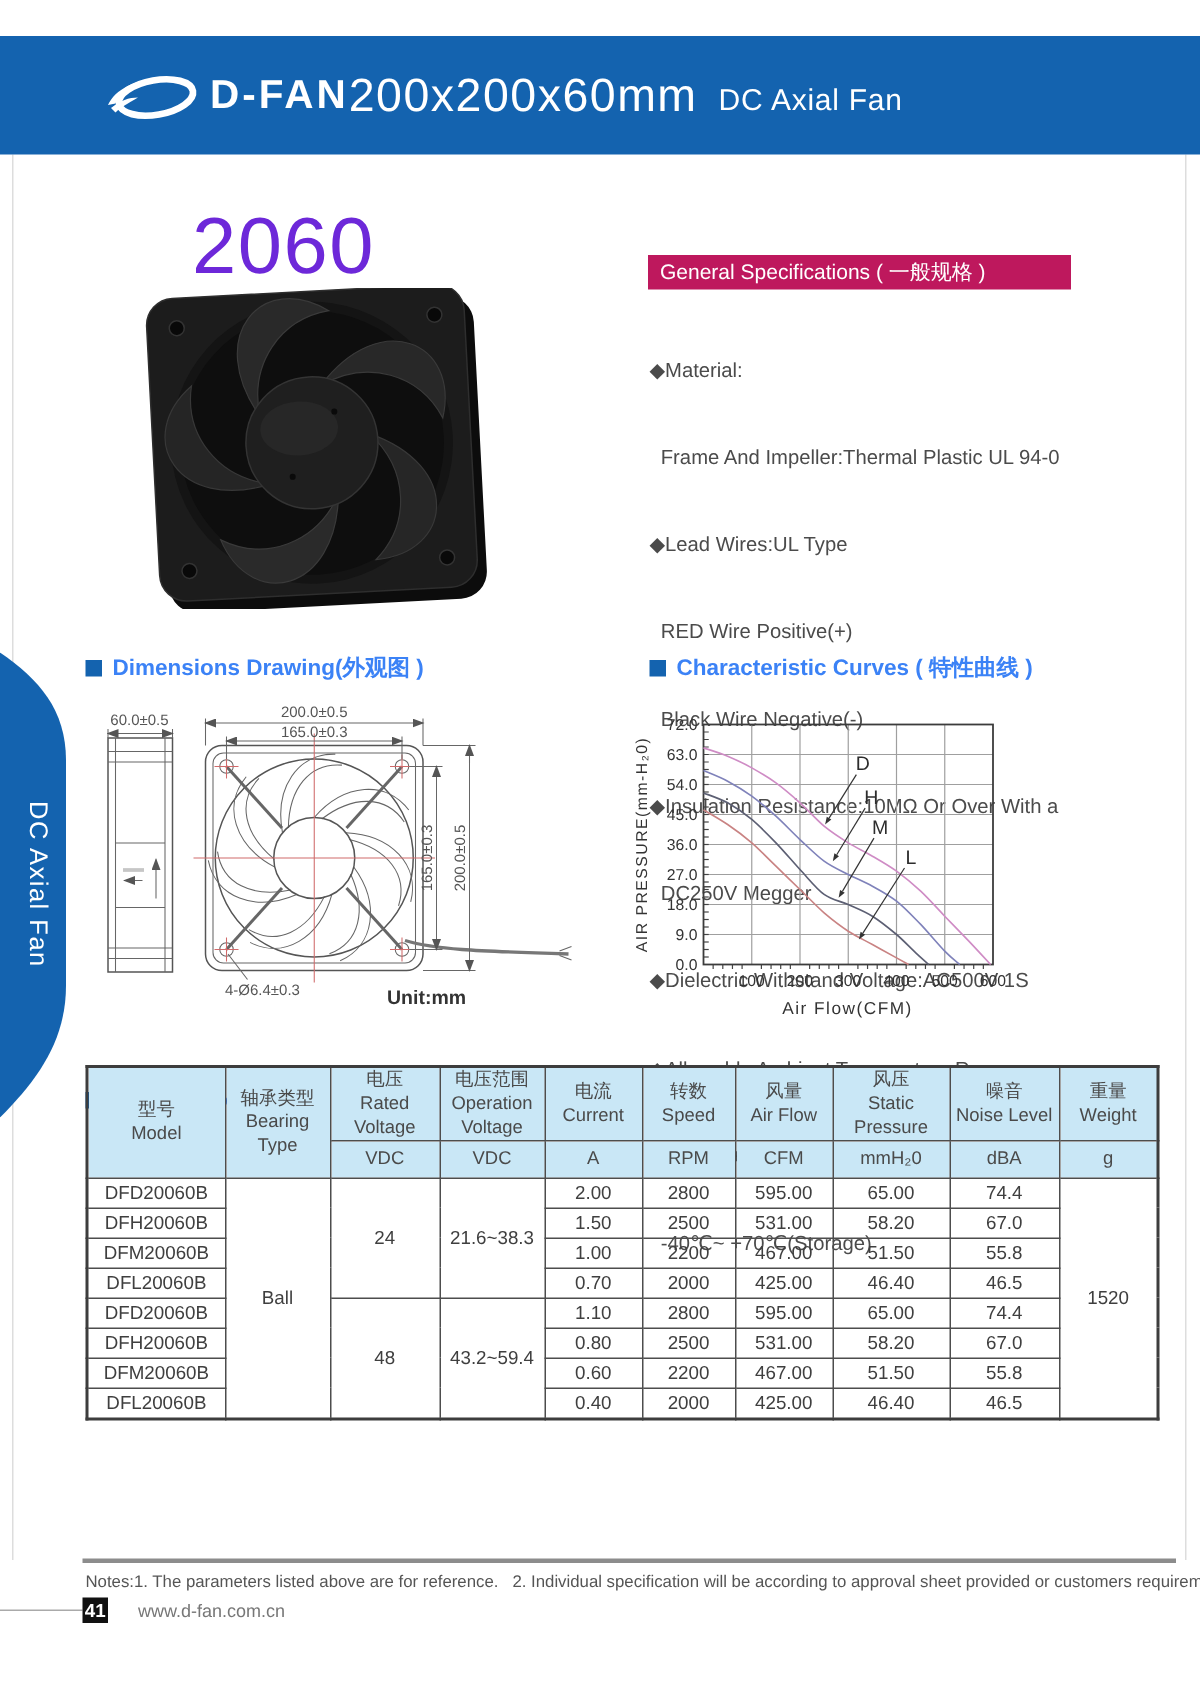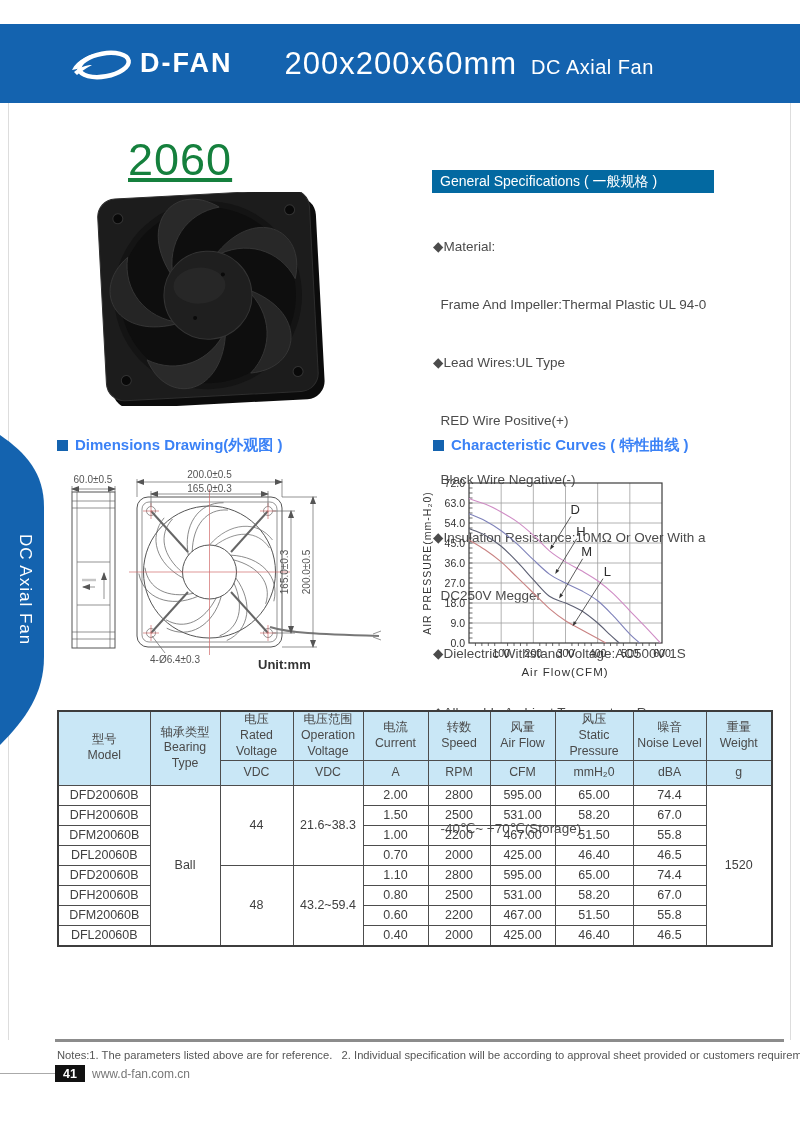--- a/index.html
+++ b/index.html
@@ -5,32 +5,32 @@
   html,body{margin:0;padding:0;}
   body{
     width:800px;height:1131px;position:relative;background:#fff;
     font-family:"Liberation Sans","DejaVu Sans",sans-serif;color:#444;overflow:hidden;
   }
   .abs{position:absolute;}
   
   .band{left:0;top:24px;width:800px;height:79px;background:#1463af;display:flex;align-items:center;}
   .band .logo{margin-left:70px;}
   .brand{color:#fff;font-size:27px;font-weight:bold;letter-spacing:2px;margin-left:4px;}
-  .size-title{color:#fff;font-size:31px;margin-left:52px;letter-spacing:1px;}
+  .size-title{color:#fff;font-size:31px;letter-spacing:1px;}
   .type-title{color:#fff;font-size:20px;margin-left:14px;margin-top:8px;letter-spacing:0.5px;}
   
   .side-tab{left:0;top:435px;width:46px;height:310px;}
   .side-tab-label{
     left:10px;top:437px;height:306px;width:30px;color:#fff;font-size:17px;
     writing-mode:vertical-rl;display:flex;align-items:center;justify-content:center;letter-spacing:1px;
   }
   
-  .model-title{left:128px;top:134px;font-size:45px;color:#15803d;letter-spacing:1px;text-decoration:underline;}
-  
-  .gs-bar{left:432px;top:170px;width:282px;height:23px;background:#0369a1;color:#fff;
+  .model-title{left:128px;top:134px;font-size:53px;color:#6d28d9;letter-spacing:1px;}
+  
+  .gs-bar{left:432px;top:170px;width:282px;height:23px;background:#be185d;color:#fff;
     font-size:14px;display:flex;align-items:center;padding-left:8px;box-sizing:border-box;}
   .gs-list{left:433px;top:198px;width:330px;font-size:13.5px;color:#4b4b4b;line-height:19.4px;white-space:pre;}
   
   .sec-head{display:flex;align-items:center;font-size:15px;color:#3b82f6;font-weight:bold;}
   .sec-head .sq{width:11px;height:11px;background:#1463af;margin-right:7px;flex:0 0 auto;}
   
   .ln{fill:none;stroke:#555;stroke-width:1;}
   .thin{fill:none;stroke:#666;stroke-width:0.7;}
   .red{stroke:#d06a6a;stroke-width:0.7;}
   .dimtx{fill:#555;font-size:10px;}
@@ -47,21 +47,21 @@
   table.spec{border-collapse:collapse;table-layout:fixed;width:714px;border:2px solid #3d3d3d;}
   table.spec td,table.spec th{border:1px solid #4d4d4d;font-weight:normal;
     text-align:center;vertical-align:middle;padding:0;overflow:hidden;}
   table.spec th{background:#c9e7f6;color:#4a4a4a;font-size:12.3px;line-height:1.3;}
   table.spec td{color:#3f3f3f;font-size:12.5px;height:19px;margin-left:19px;}
   td.model{text-align:left;padding-left:9px;}
   
   .foot-line{left:55px;top:1039px;width:729px;height:3px;background:#8c8c8c;}
   .notes{left:57px;top:1049px;font-size:11.2px;color:#555;white-space:pre;}
   .pageno-line{left:0;top:1073px;width:55px;height:1px;background:#aaa;}
-  .pageno{left:55px;top:1065px;width:30px;height:17px;background:#111;color:#fff;font-size:12.5px;
+  .pageno{left:55px;top:1065px;width:17px;height:17px;background:#111;color:#fff;font-size:12.5px;
     font-weight:bold;display:flex;align-items:center;justify-content:center;}
   .website{left:92px;top:1067px;font-size:12px;color:#777;}
   .edge{width:1px;background:#ddd;top:103px;height:937px;}
 </style>
 </head>
 <body>
 
 <div class="abs edge" style="left:8px;"></div>
 <div class="abs edge" style="left:790px;"></div>
 
@@ -427,21 +427,21 @@
     <th>A</th>
     <th>RPM</th>
     <th>CFM</th>
     <th>mmH₂0</th>
     <th>dBA</th>
     <th>g</th>
   </tr>
   <tr>
     <td class="model">DFD20060B</td>
     <td rowspan="8">Ball</td>
-    <td rowspan="4">44</td>
+    <td rowspan="4">24</td>
     <td rowspan="4">21.6~38.3</td>
     <td>2.00</td>
     <td>2800</td>
     <td>595.00</td>
     <td>65.00</td>
     <td>74.4</td>
     <td rowspan="8">1520</td>
   </tr>
   <tr>
     <td class="model">DFH20060B</td>

